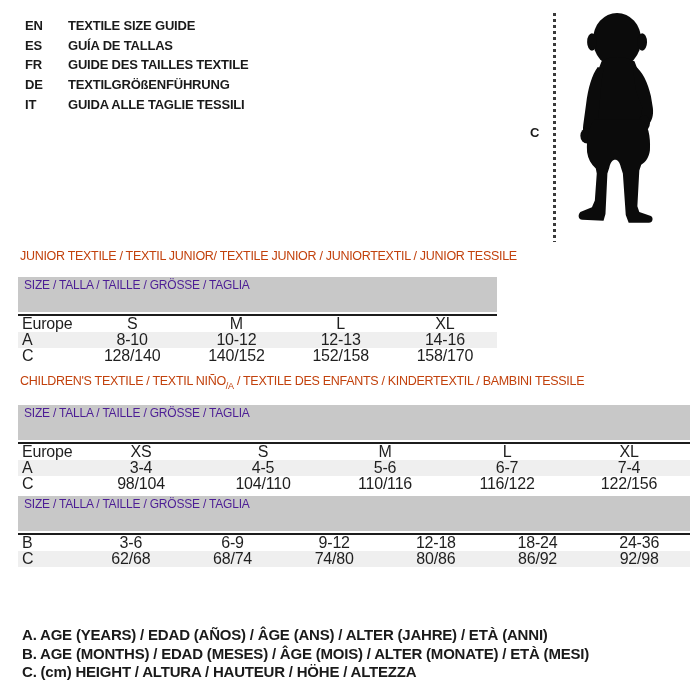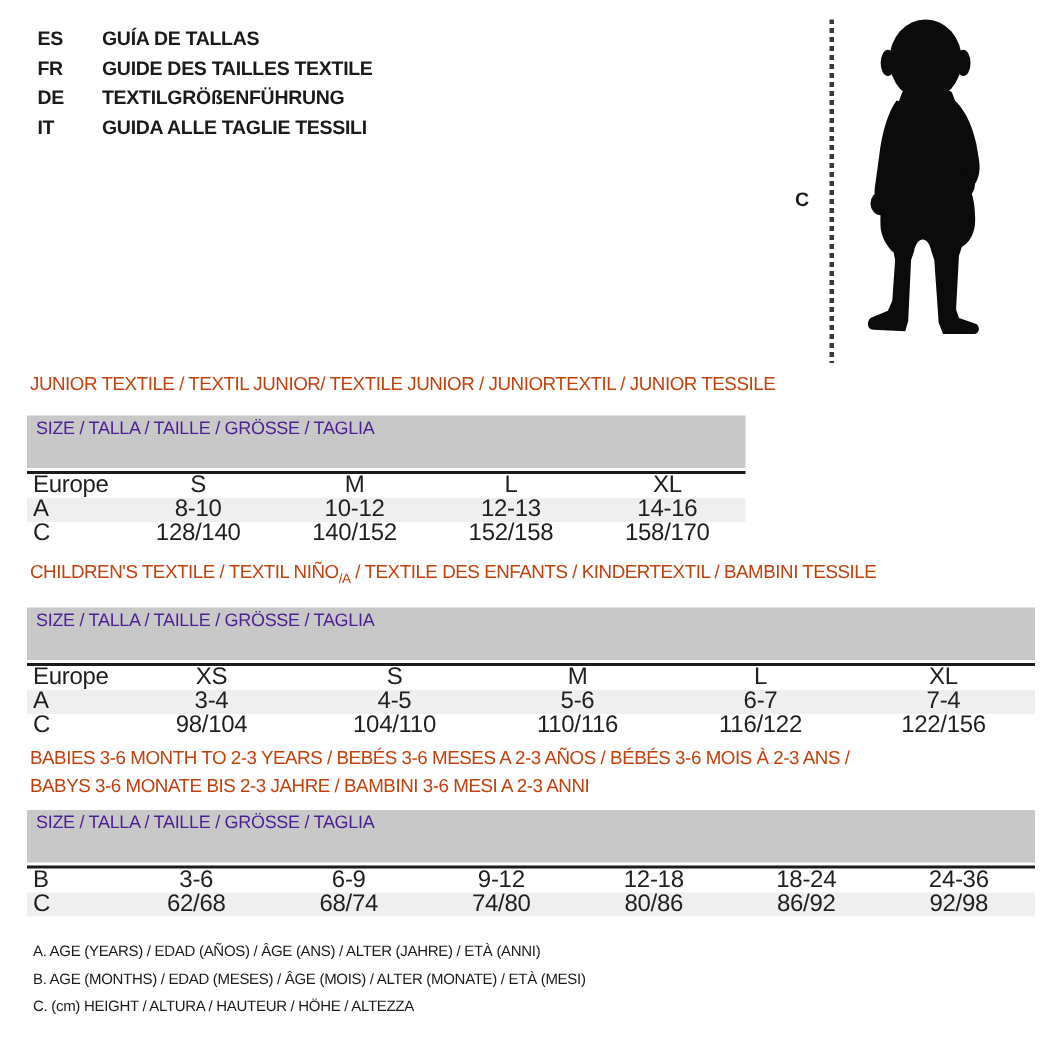--- a/index.html
+++ b/index.html
@@ -33,28 +33,32 @@
     height:35px;line-height:17px;background:var(--size_bar,#c8c8c8);
     padding-left:6px;font-size:12px;color:#4c1d95;letter-spacing:-0.2px;
   }
   .rule{height:2px;background:#1c1c1c;margin-top:2px;}
   .trow{display:flex;height:16px;align-items:center;font-size:16px;letter-spacing:-0.2px;color:#1f1f1f;}
   .trow.alt{background:var(--alt_row,#efefef);}
   .trow .lbl{width:62px;padding-left:4px;box-sizing:border-box;}
   .trow .cell{flex:1;text-align:center;}
   
   .footnotes{position:absolute;left:22px;top:626px;}
-  .fn-line{height:18.6px;line-height:18.6px;font-size:10px;font-weight:normal;letter-spacing:-0.2px;white-space:nowrap;}
+  .fn-line{height:18.6px;line-height:18.6px;font-size:15px;font-weight:bold;letter-spacing:-0.2px;white-space:nowrap;}
 </style>
 </head>
 <body>
 
 <div class="page">
 
   <div class="langs">
+    <div class="lang-row">
+      <span class="lang-code">EN</span>
+      <span class="lang-label">TEXTILE SIZE GUIDE</span>
+    </div>
     <div class="lang-row">
       <span class="lang-code">ES</span>
       <span class="lang-label">GUÍA DE TALLAS</span>
     </div>
     <div class="lang-row">
       <span class="lang-code">FR</span>
       <span class="lang-label">GUIDE DES TAILLES TEXTILE</span>
     </div>
     <div class="lang-row">
       <span class="lang-code">DE</span>
@@ -135,24 +139,20 @@
       <span class="lbl">C</span>
       <span class="cell">98/104</span>
       <span class="cell">104/110</span>
       <span class="cell">110/116</span>
       <span class="cell">116/122</span>
       <span class="cell">122/156</span>
     </div>
   </section>
 
   <section class="tbl" style="top:496px;width:672px;">
-    <h2 class="tbl-title two-line">
-      <div class="t-line">BABIES 3-6 MONTH TO 2-3 YEARS / BEBÉS 3-6 MESES A 2-3 AÑOS / BÉBÉS 3-6 MOIS À 2-3 ANS /</div>
-      <div class="t-line">BABYS 3-6 MONATE BIS 2-3 JAHRE / BAMBINI 3-6 MESI A 2-3 ANNI</div>
-    </h2>
     <div class="sizebar">SIZE / TALLA / TAILLE / GRÖSSE / TAGLIA</div>
     <div class="rule"></div>
     <div class="trow">
       <span class="lbl">B</span>
       <span class="cell">3-6</span>
       <span class="cell">6-9</span>
       <span class="cell">9-12</span>
       <span class="cell">12-18</span>
       <span class="cell">18-24</span>
       <span class="cell">24-36</span>

